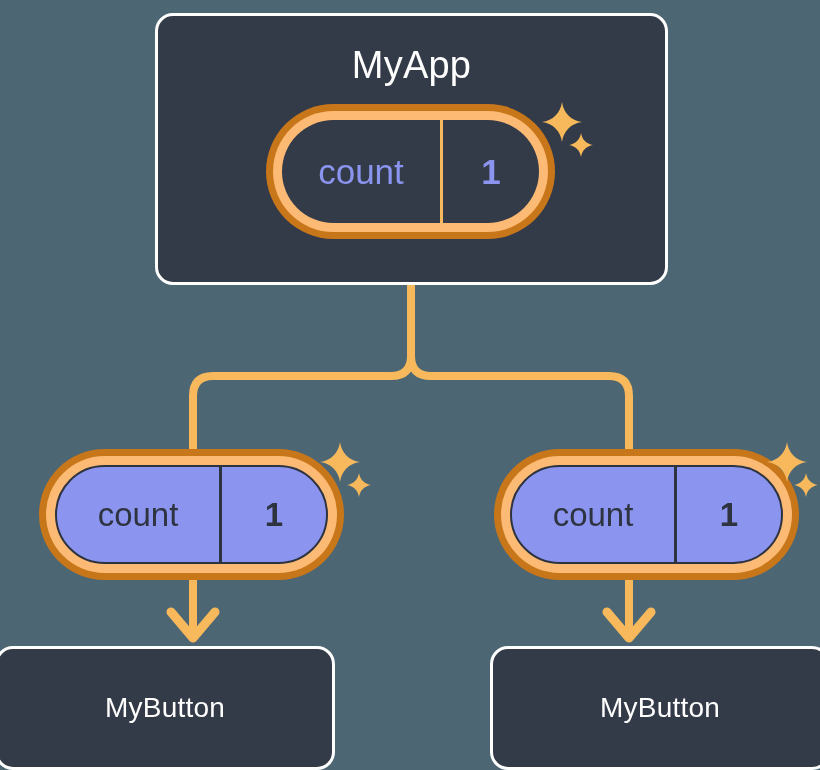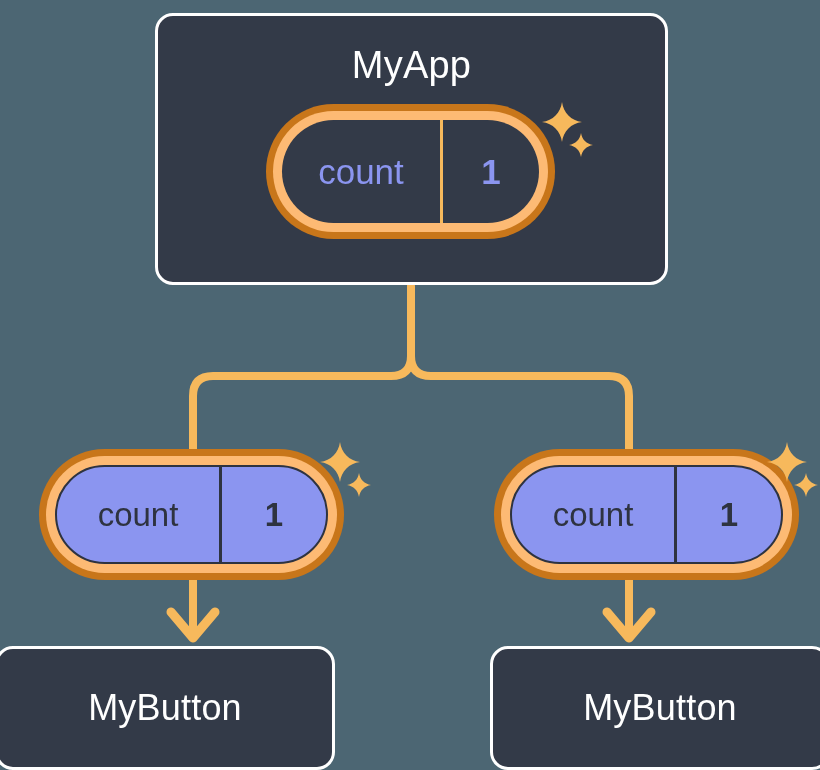--- a/index.html
+++ b/index.html
@@ -69,21 +69,21 @@
   }
   #card-mybutton-left {
     left: -5px;
     width: 340px;
   }
   #card-mybutton-right {
     left: 490px;
     width: 340px;
   }
   .card-button .card-title {
-    font-size: 36px;
+    font-size: 28px;
   }
 
   
   .pill-wrap {
     position: absolute;
   }
   .pill {
     position: relative;
     box-sizing: border-box;
     border-radius: 999px;

